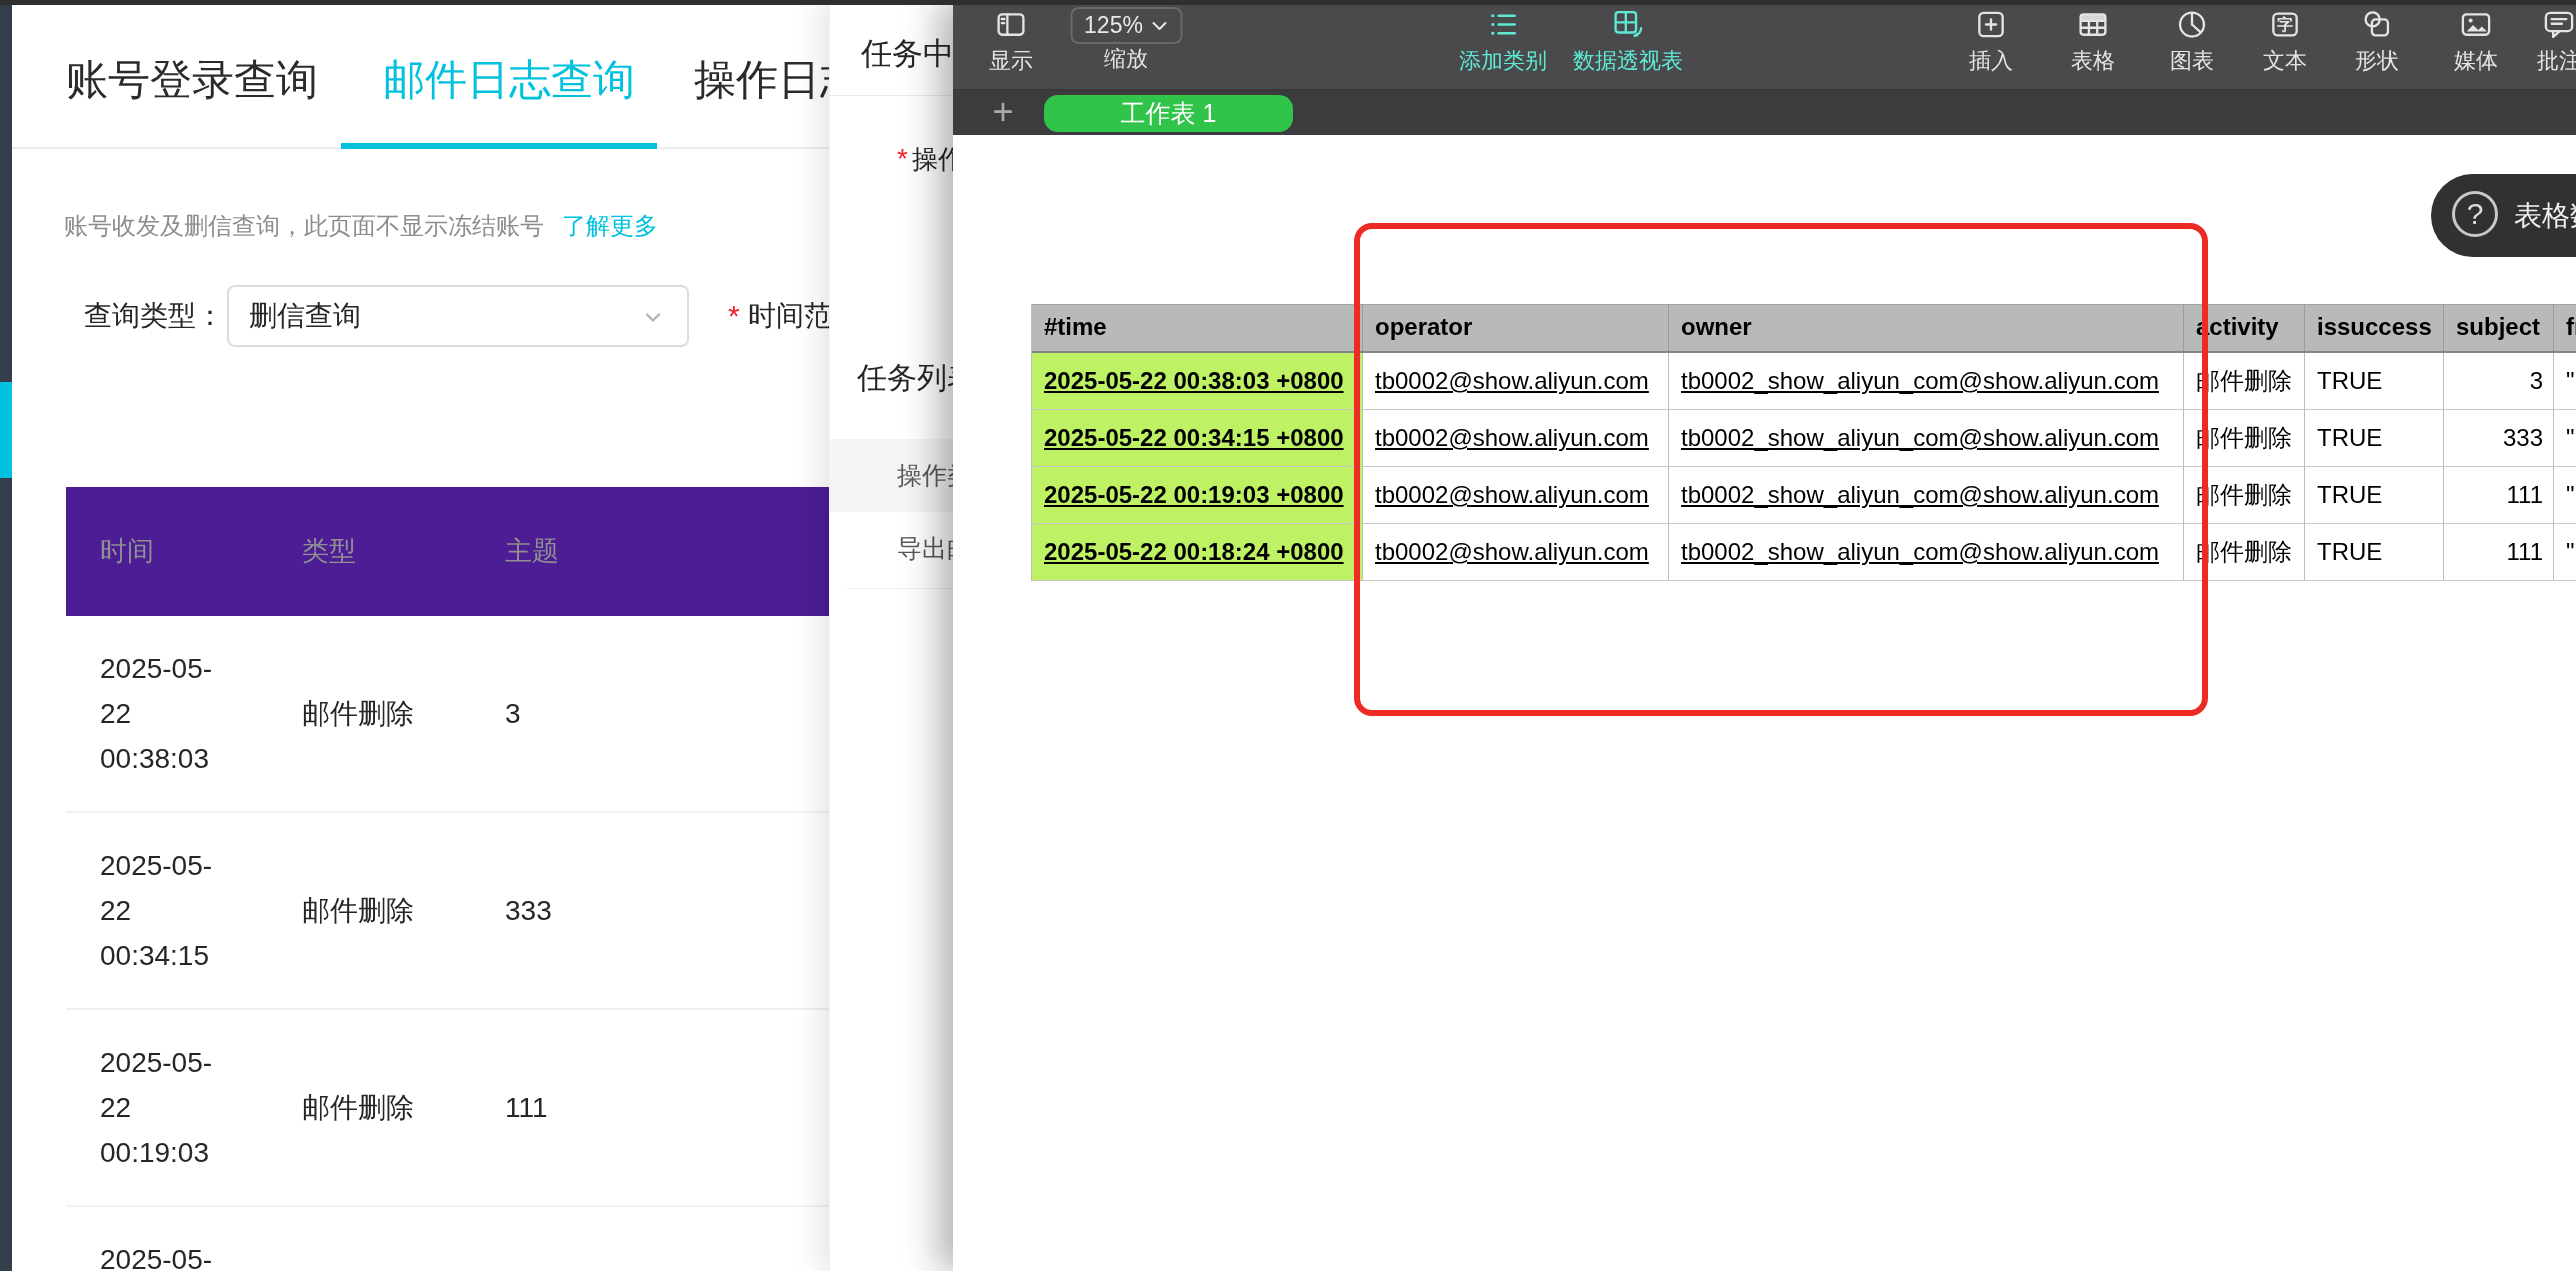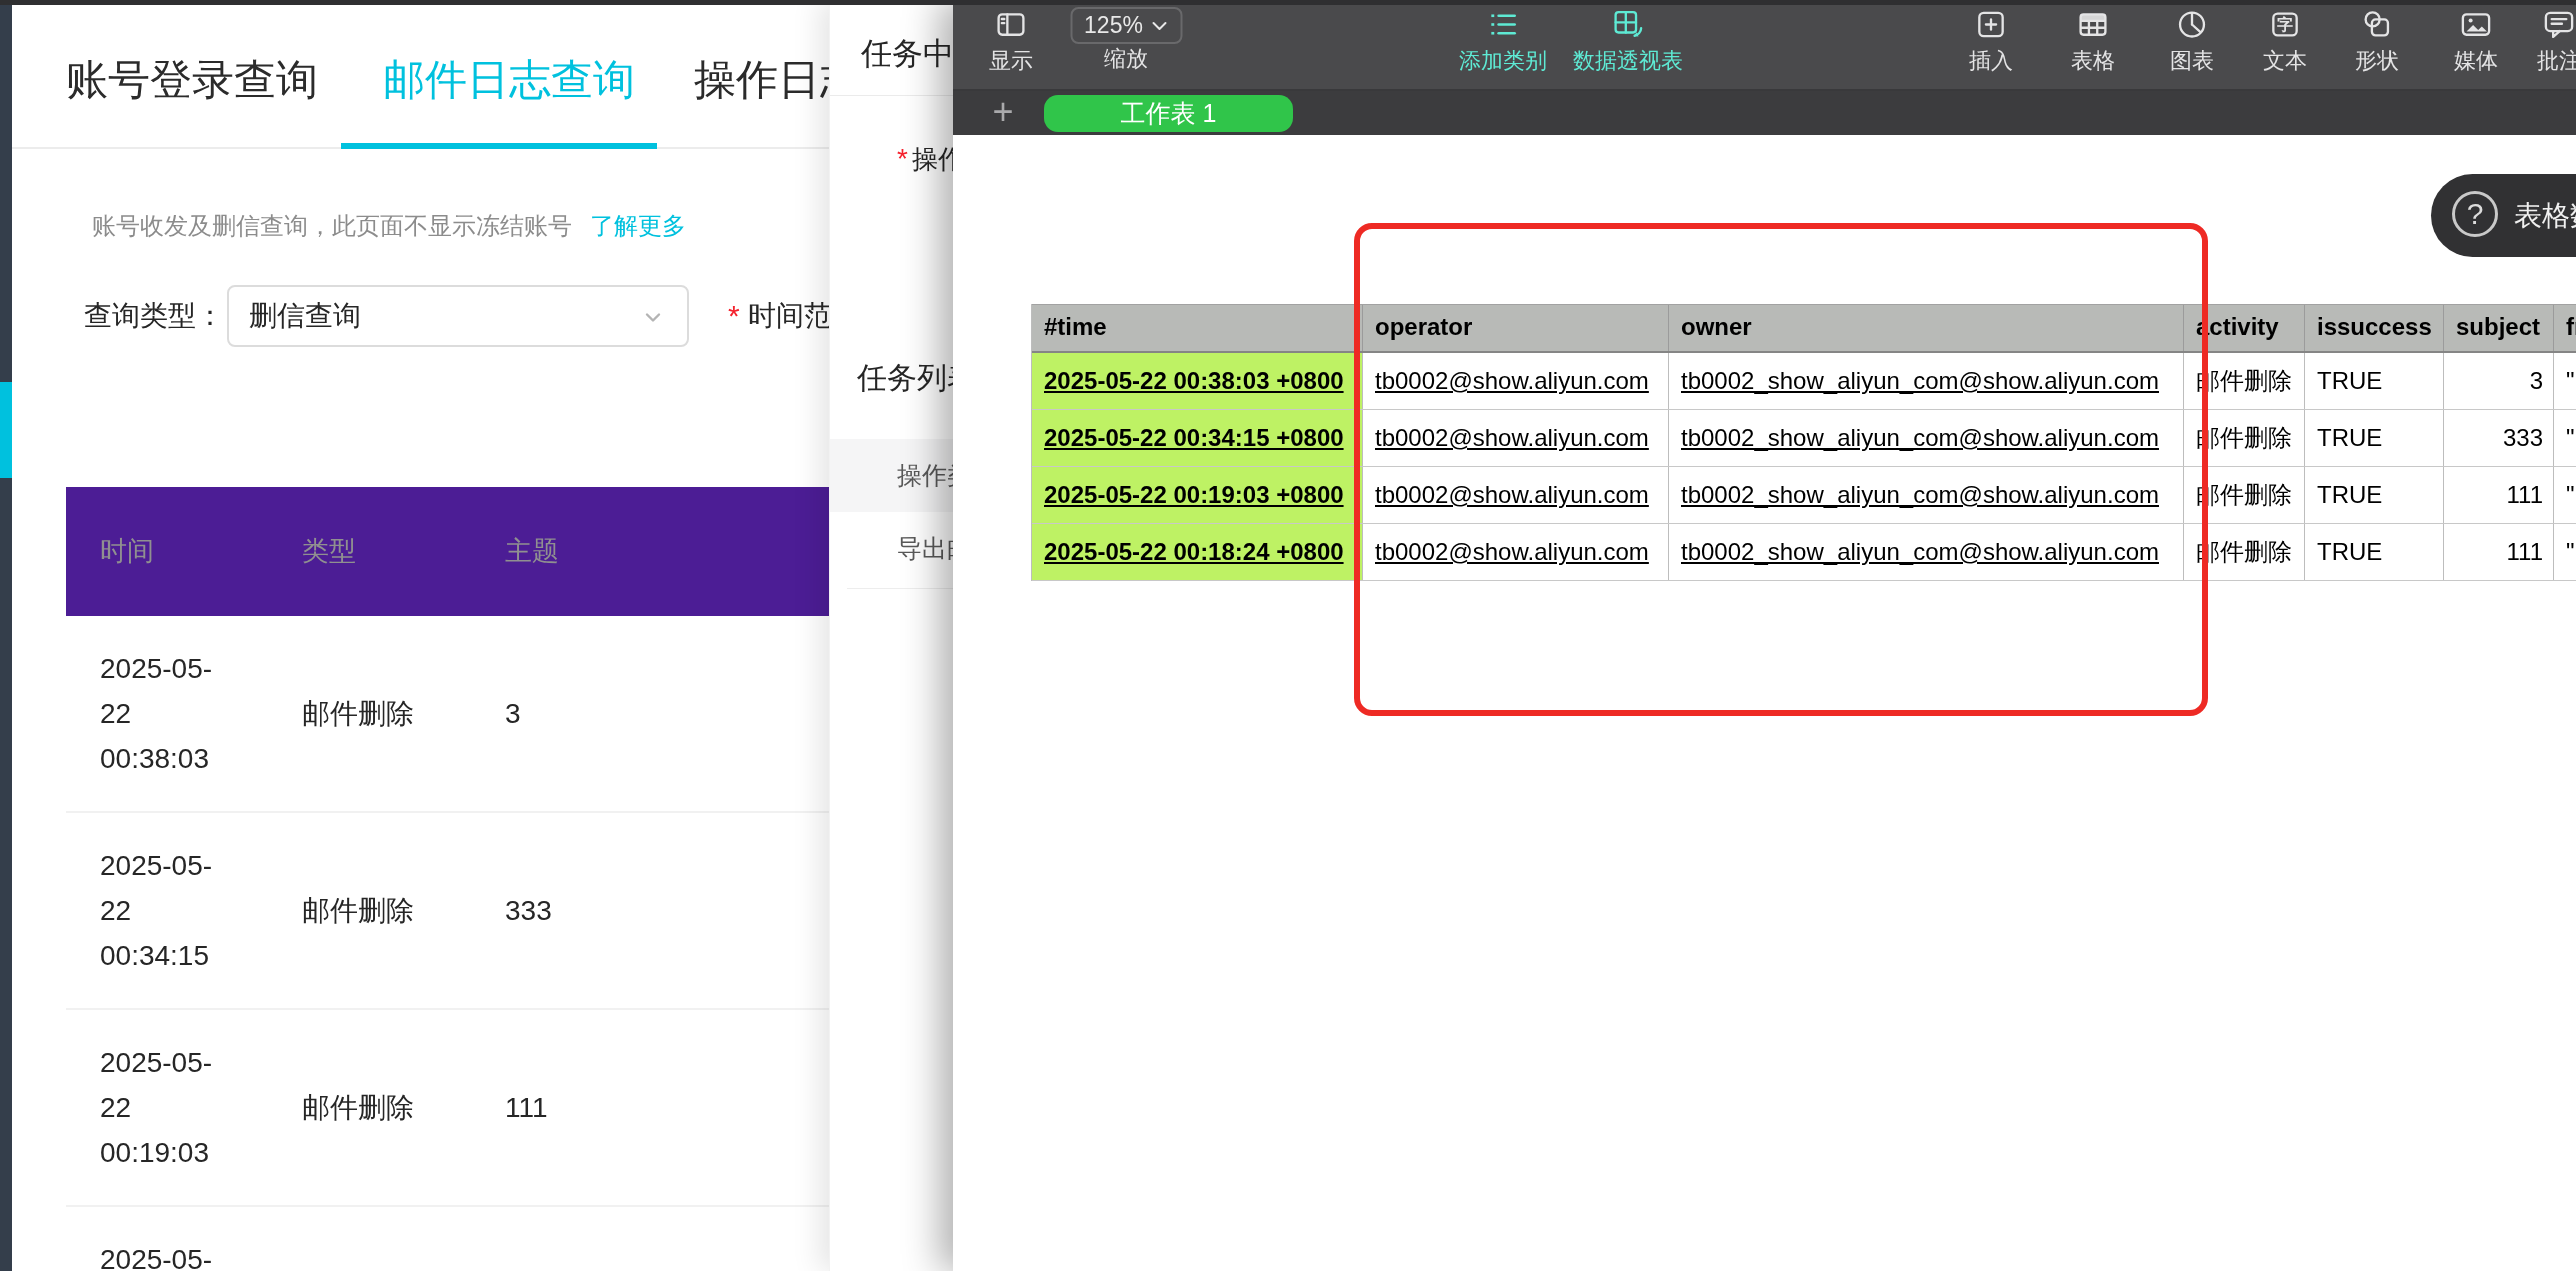--- a/index.html
+++ b/index.html
@@ -12,21 +12,21 @@
   .rail{position:absolute;left:0;top:0;width:12px;height:1271px;background:#343e4b;}
   .rail-accent{position:absolute;left:0;top:382px;width:12px;height:96px;background:#00c1de;}
   .top-hairline{position:absolute;left:0;top:0;width:2576px;height:5px;background:#2f2f31;z-index:40;}
 
   
   .page{position:absolute;left:12px;top:0;width:817px;height:1271px;background:#fff;overflow:hidden;}
   .tabs{position:absolute;left:0;top:0;width:100%;height:149px;border-bottom:2px solid #ececec;box-sizing:border-box;}
   .tab{position:absolute;top:52px;font-size:42px;color:#2b2b2b;white-space:nowrap;cursor:default;}
   .tab.active{color:#00c1de;}
   .tab-underline{position:absolute;left:329px;top:143px;width:316px;height:6px;background:#00c1de;}
-  .notice{position:absolute;left:52px;top:210px;font-size:24px;color:#8c8c8c;white-space:nowrap;margin-left:28px;}
+  .notice{position:absolute;left:52px;top:210px;font-size:24px;color:#8c8c8c;white-space:nowrap;}
   .notice .lnk-more{color:#00c1de;margin-left:18px;cursor:pointer;}
   .form-row{position:absolute;left:0;top:284px;width:100%;height:64px;}
   .form-label{position:absolute;left:72px;top:0;line-height:64px;font-size:28px;color:#262626;}
   .select{position:absolute;left:215px;top:1px;width:462px;height:62px;border:2px solid #dcdcdc;border-radius:8px;box-sizing:border-box;background:#fff;}
   .select-value{position:absolute;left:20px;top:0;line-height:58px;font-size:28px;color:#262626;}
   .select-caret{position:absolute;right:22px;top:18px;width:24px;height:24px;color:#b4b4b4;}
   .req-mark{position:absolute;left:716px;top:0;line-height:64px;font-size:30px;color:#f5222d;}
   .time-label{position:absolute;left:736px;top:0;line-height:64px;font-size:28px;color:#262626;white-space:nowrap;}
 
   .lhead{position:absolute;left:54px;top:487px;right:0;height:129px;background:#4c1d95;}

